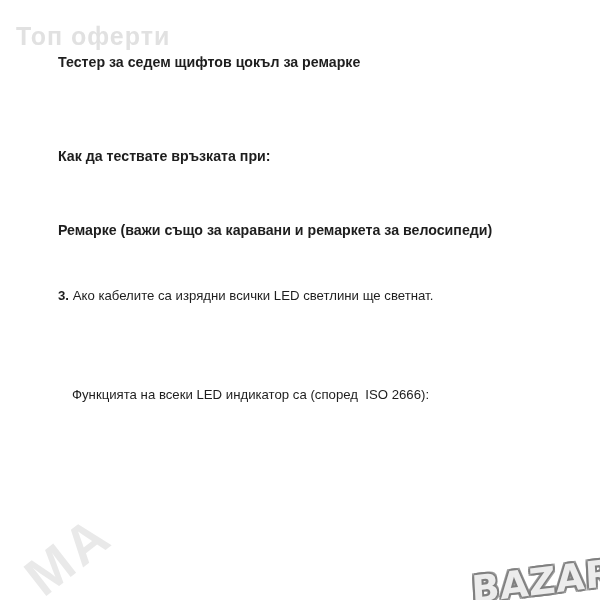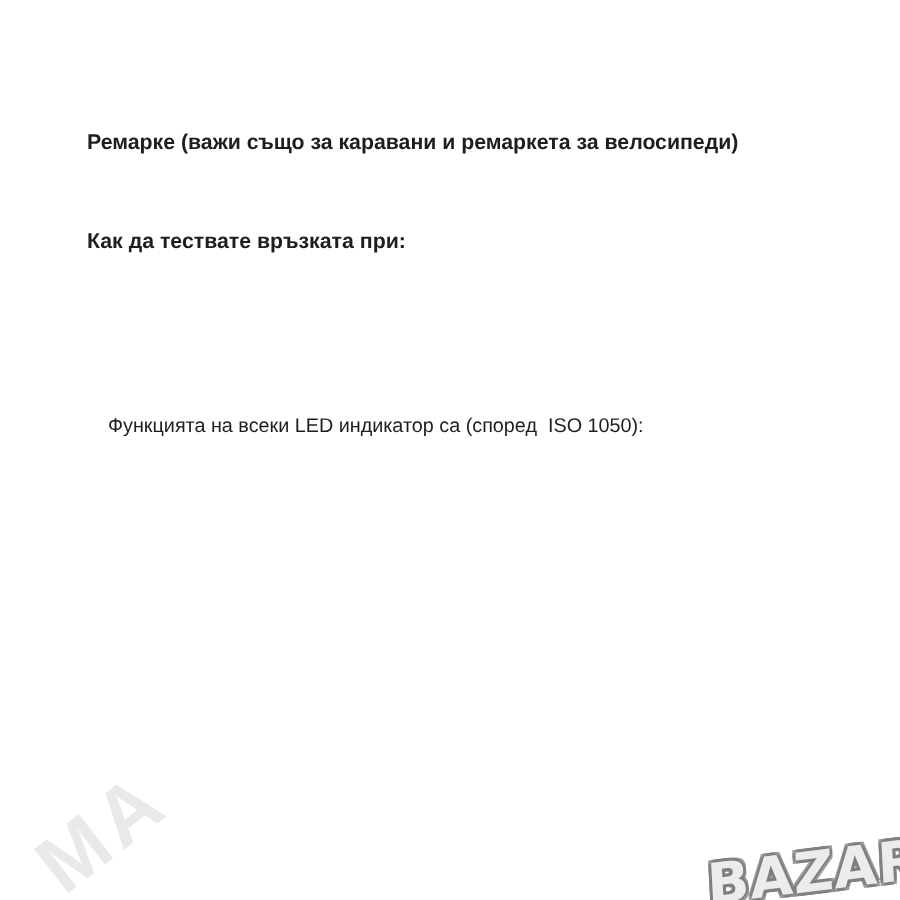--- a/index.html
+++ b/index.html
@@ -42,33 +42,36 @@
       -2px  2px 0 rgba(125,125,125,0.75), 2px  2px 0 rgba(125,125,125,0.75),
       -2px  0   0 rgba(125,125,125,0.75), 2px  0   0 rgba(125,125,125,0.75),
        0   -2px 0 rgba(125,125,125,0.75), 0    2px 0 rgba(125,125,125,0.75);
   }
 </style>
 </head>
 <body>
 
 <div class="page">
 
+  <div class="wm wm-top">Топ оферти</div>
   <div class="wm wm-diag">МА</div>
 
   <div class="content">
 
+    <div class="h title">Тестер за седем щифтов цокъл за ремарке</div>
 
+
+    <div class="h howto">Как да тествате връзката при:</div>
 
     <div class="h">Ремарке (важи също за каравани и ремаркета за велосипеди)</div>
 
-    <div class="h howto">Как да тествате връзката при:</div>
-
+    <div class="step"><span class="num">3.</span><span> Ако кабелите са изрядни всички LED светлини ще светнат.</span></div>
 
     <div class="led">
-      <div class="ledline">Функцията на всеки LED индикатор са (според  ISO 1050):</div>
+      <div class="ledline">Функцията на всеки LED индикатор са (според  ISO 2666):</div>
       
       
       
       
       
       
       
     </div>
 
     

